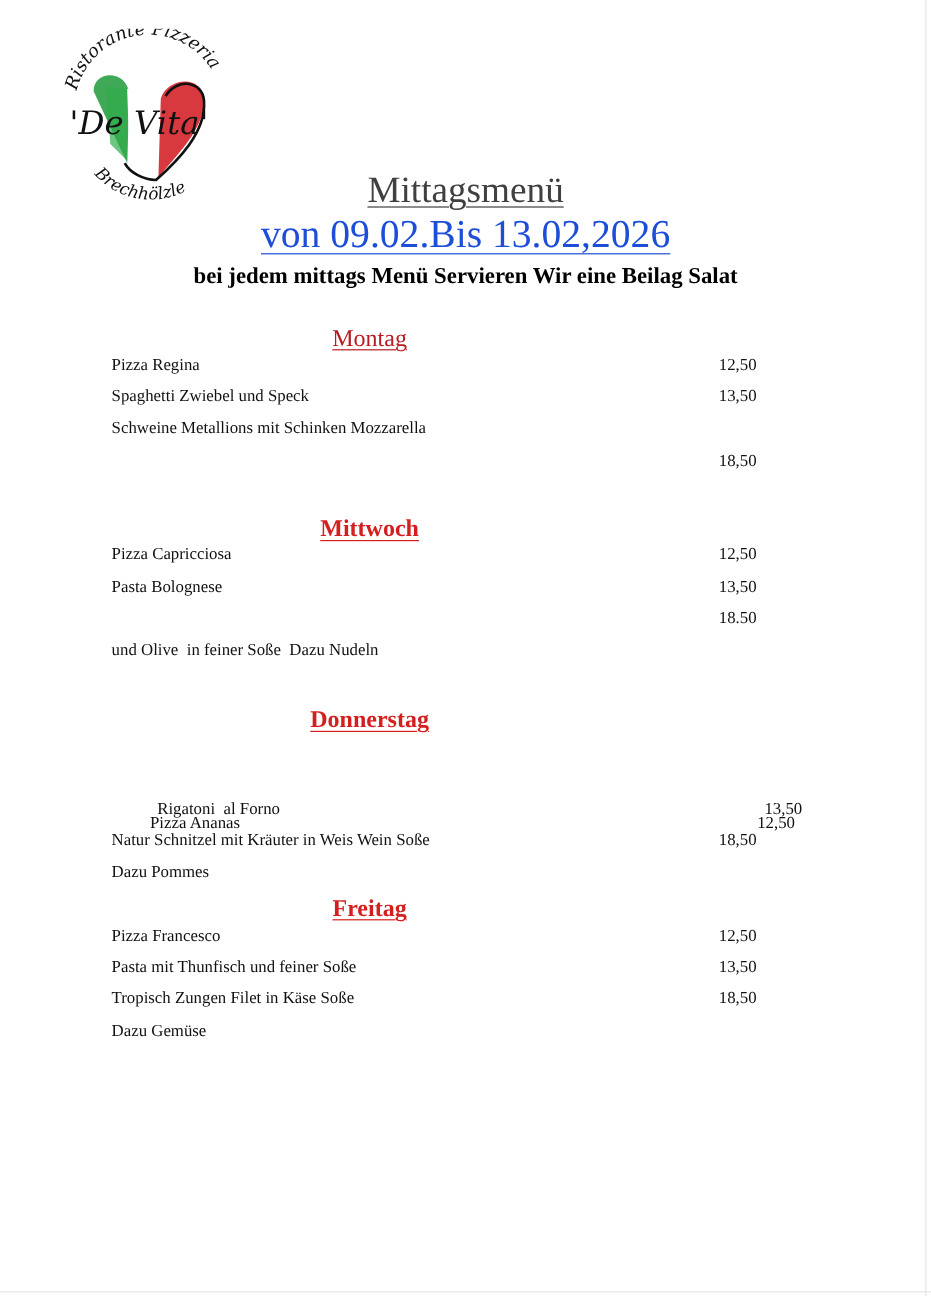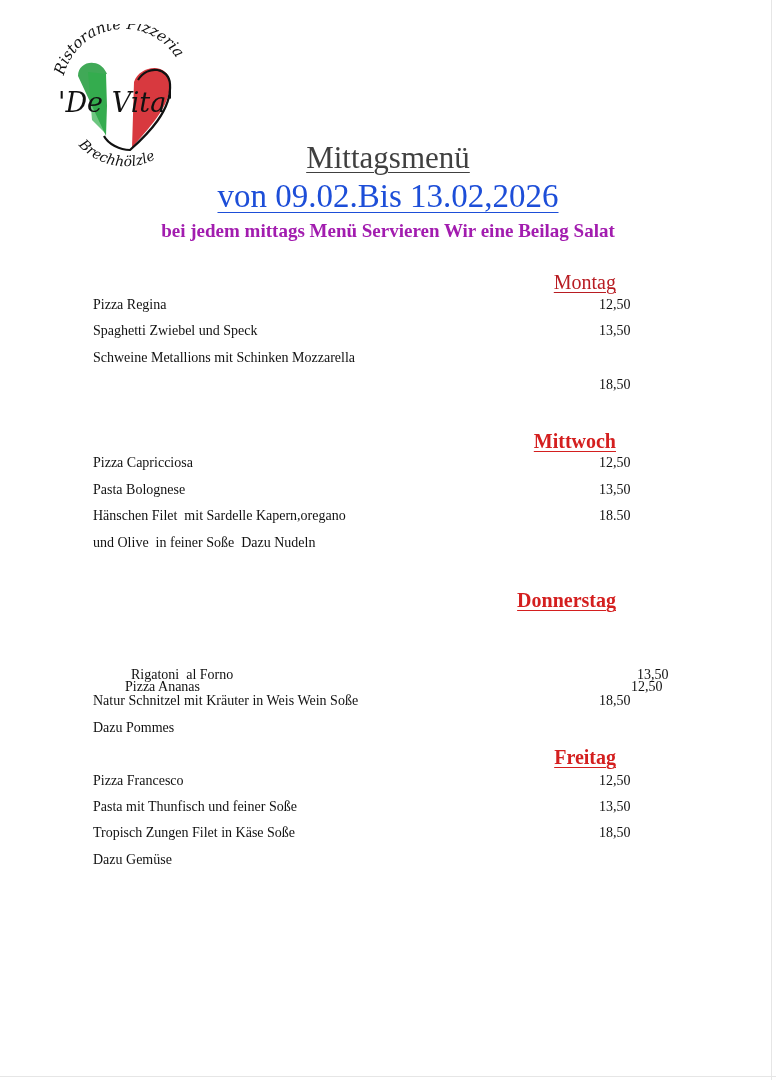--- a/index.html
+++ b/index.html
@@ -7,23 +7,23 @@
   .page-edge { position: absolute; right: 4px; top: 0; width: 1px; height: 1080px; background: #e6e6e6; }
   .page-bottom { position: absolute; left: 0; bottom: 3px; width: 776px; height: 1px; background: #e6e6e6; }
 
   
   .logo { position: absolute; left: 48px; top: 24px; width: 150px; height: 150px; }
   .logo svg { width: 150px; height: 150px; }
 
   .title { position: absolute; left: 0; width: 776px; text-align: center; }
   .t1 { top: 140px; font-size: 31px; color: #404040; text-decoration: underline; text-decoration-thickness: 1px; text-underline-offset: 4px; }
   .t2 { top: 178px; font-size: 33px; color: #1d4ed8; text-decoration: underline; text-decoration-thickness: 1px; text-underline-offset: 5px; }
-  .t3 { top: 220px; font-size: 19px; font-weight: bold; color: #a21caf; }
+  .t3 { top: 220px; font-size: 19px; font-weight: bold; color: #000000; }
 
-  .day { position: absolute; left: 0; width: 616px; text-align: right; font-size: 20px; color: #b81c22; text-decoration: underline; text-decoration-thickness: 1px; text-underline-offset: 3px; }
+  .day { position: absolute; left: 0; width: 616px; text-align: center; font-size: 20px; color: #b81c22; text-decoration: underline; text-decoration-thickness: 1px; text-underline-offset: 3px; }
   .day.bold { font-weight: bold; color: #d41f1f; }
 
   .row { position: absolute; left: 93px; width: 560px; height: 26px; font-size: 14px; font-weight: normal; white-space: pre; }
   .row .name { position: absolute; left: 0; top: 0; }
   .row .price { position: absolute; left: 506px; top: 0; }
 </style>
 </head>
 <body>
 
 <div class="page-edge"></div>
@@ -57,21 +57,21 @@
 
 <div class="day" style="top:271px;">Montag</div>
 <div class="row" style="top:297px;"><span class="name">Pizza Regina</span><span class="price">12,50</span></div>
 <div class="row" style="top:323px;"><span class="name">Spaghetti Zwiebel und Speck</span><span class="price">13,50</span></div>
 <div class="row" style="top:350px;"><span class="name">Schweine Metallions mit Schinken Mozzarella</span><span class="price"></span></div>
 <div class="row" style="top:377px;"><span class="price">18,50</span></div>
 
 <div class="day bold" style="top:430px;">Mittwoch</div>
 <div class="row" style="top:455px;"><span class="name">Pizza Capricciosa</span><span class="price">12,50</span></div>
 <div class="row" style="top:482px;"><span class="name">Pasta Bolognese</span><span class="price">13,50</span></div>
-<div class="row" style="top:508px;"><span class="name">Hänschen Filet  mit Sardelle Kapern,oregano</span><span class="price">18.50</span></div>
+<div class="row" style="top:508px;"><span class="price">18.50</span></div>
 <div class="row" style="top:535px;"><span class="name">und Olive  in feiner Soße  Dazu Nudeln</span><span class="price"></span></div>
 
 <div class="day bold" style="top:589px;">Donnerstag</div>
 <div class="row" style="top:679px;margin-left:32px;"><span class="name">Pizza Ananas</span><span class="price">12,50</span></div>
 <div class="row" style="top:667px;margin-left:38px;"><span class="name">Rigatoni  al Forno</span><span class="price">13,50</span></div>
 <div class="row" style="top:693px;"><span class="name">Natur Schnitzel mit Kräuter in Weis Wein Soße</span><span class="price">18,50</span></div>
 <div class="row" style="top:720px;"><span class="name">Dazu Pommes</span><span class="price"></span></div>
 
 <div class="day bold" style="top:746px;">Freitag</div>
 <div class="row" style="top:773px;"><span class="name">Pizza Francesco</span><span class="price">12,50</span></div>

